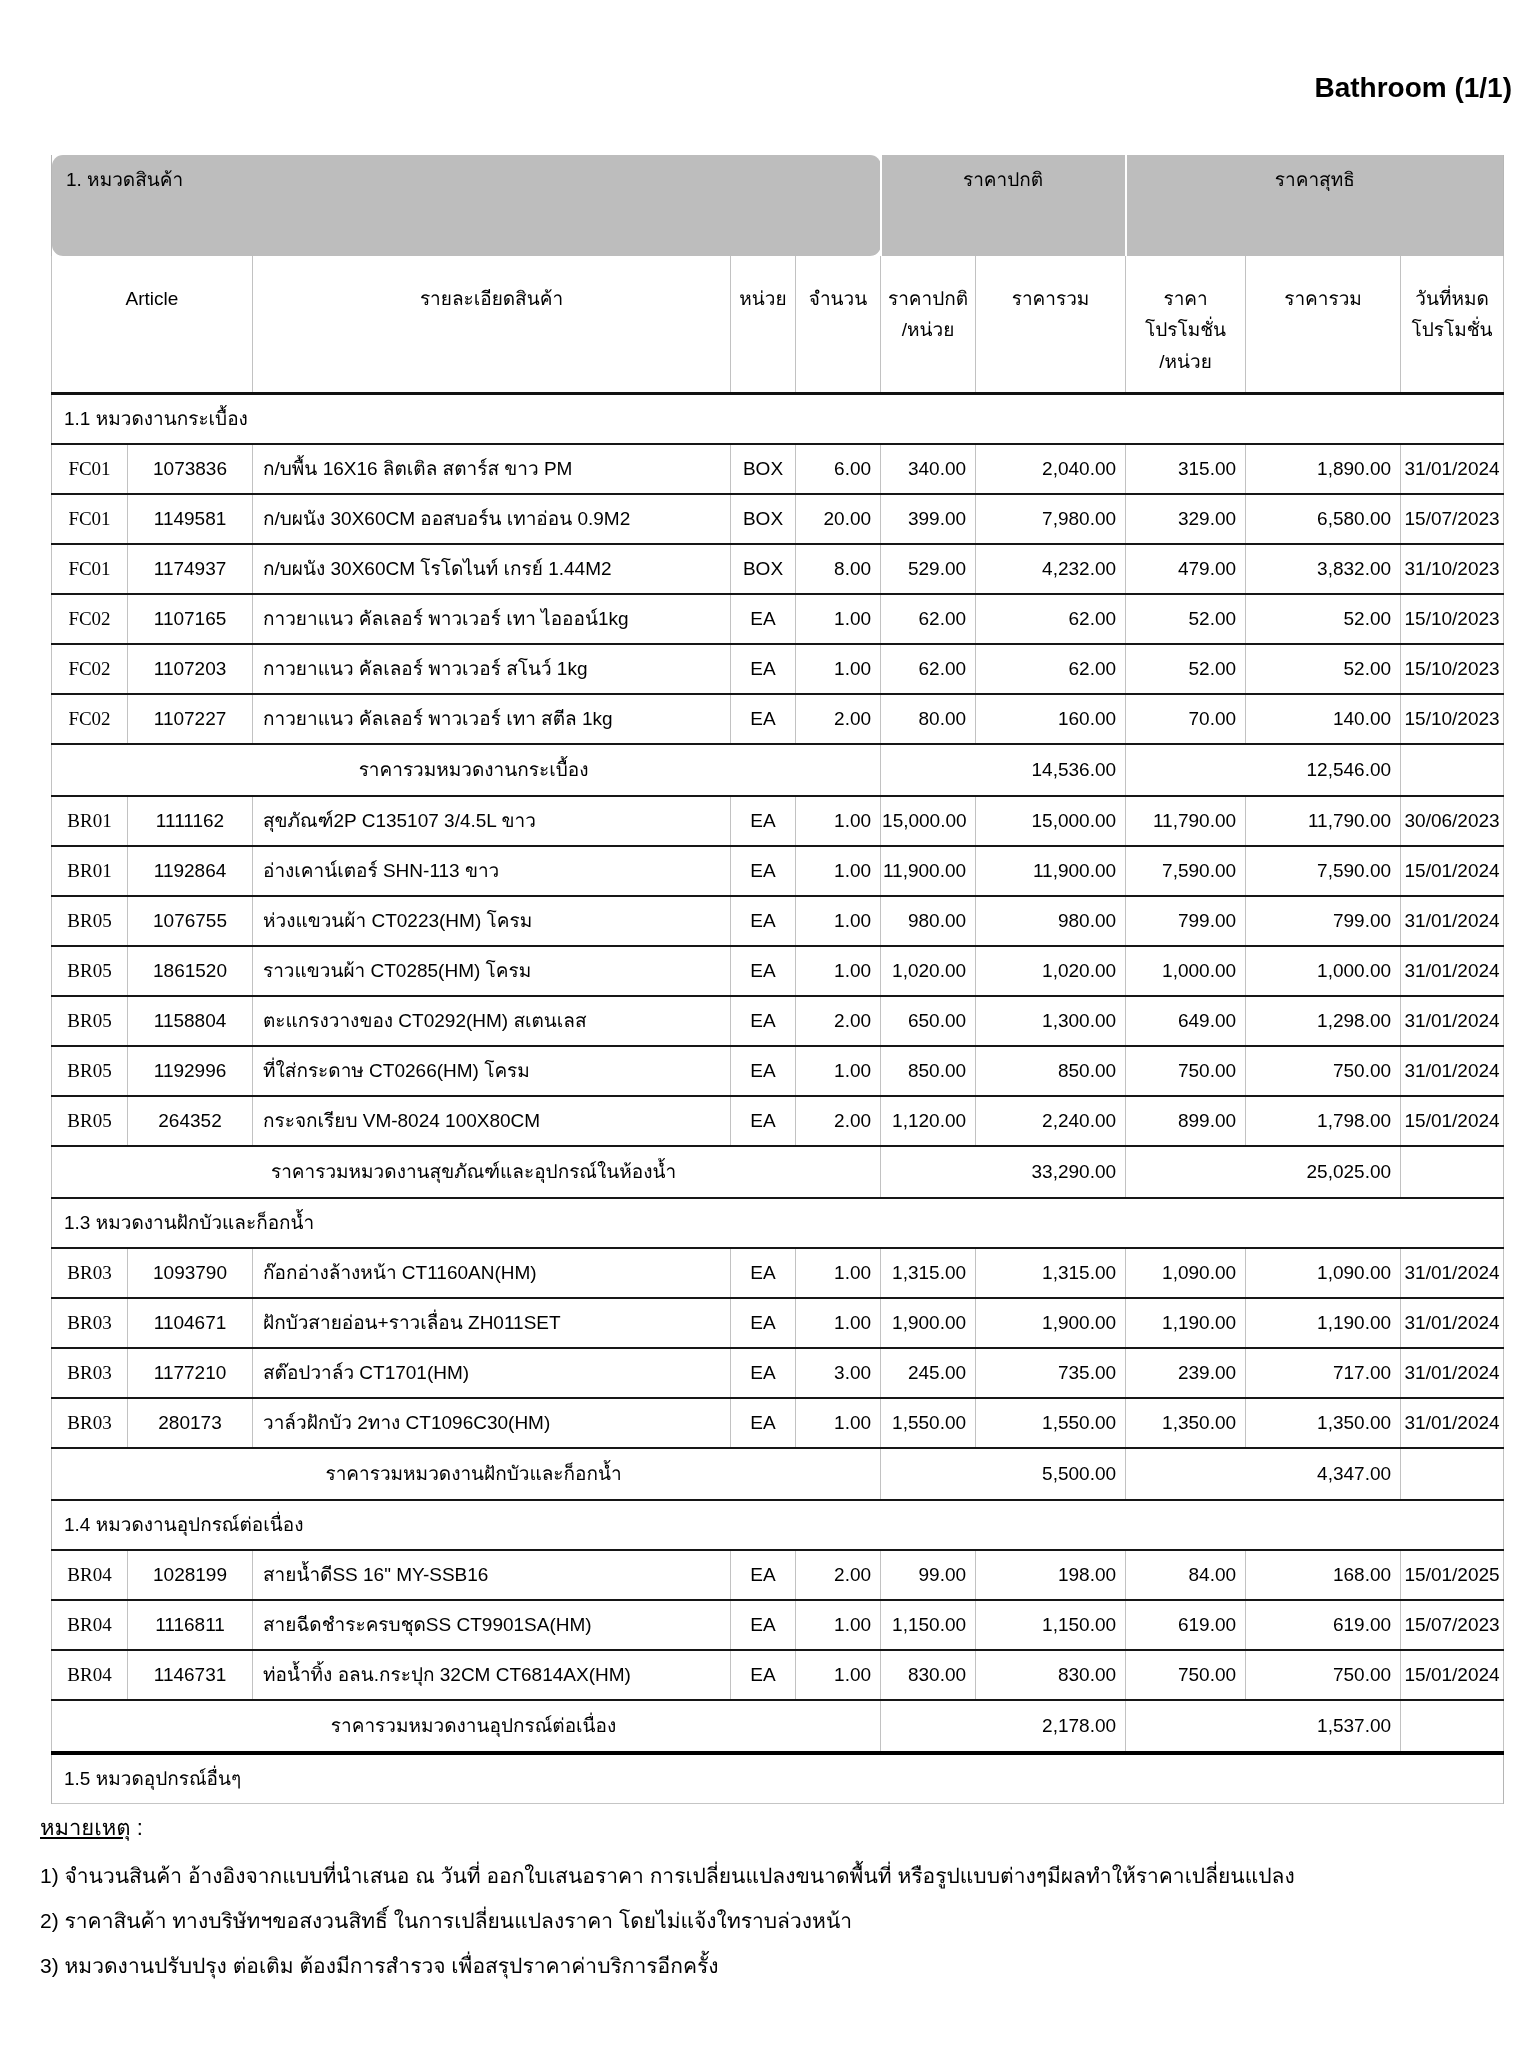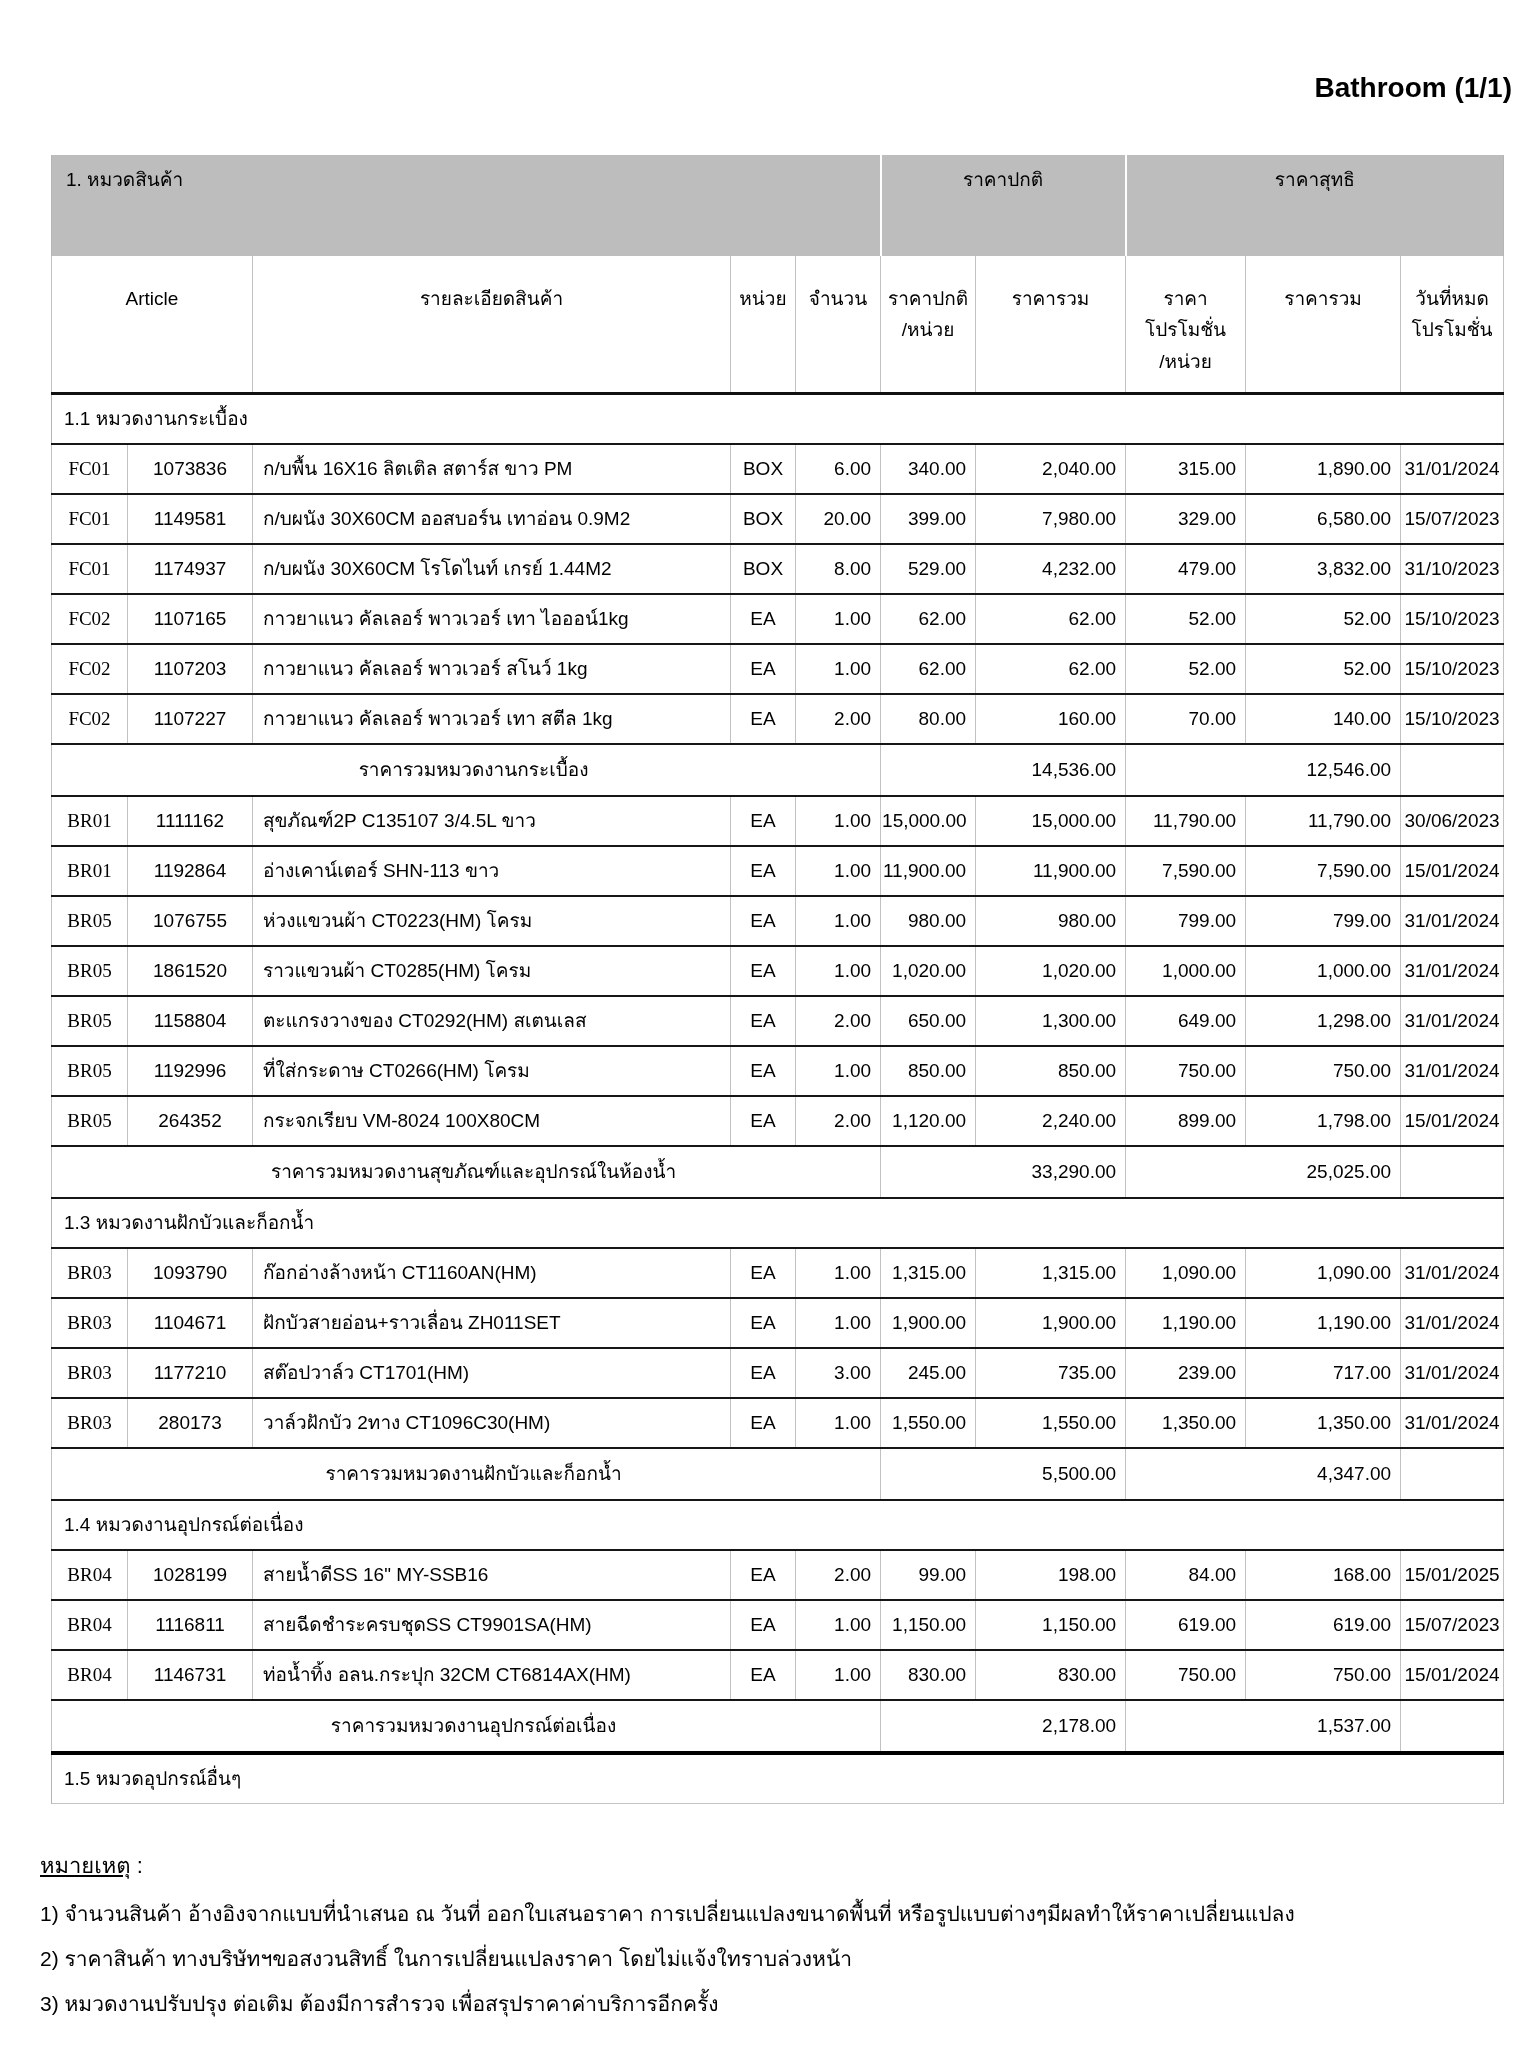--- a/index.html
+++ b/index.html
@@ -44,21 +44,21 @@
   
   tr.band th {
     background: #bdbdbd;
     height: 88px;
     vertical-align: top;
     padding-top: 12px;
     font-weight: normal;
     font-size: 19px;
     line-height: 1.4;
   }
-  tr.band th.g1 { text-align: left; padding-left: 14px; }
+  tr.band th.g1 { text-align: left; padding-left: 14px; border-radius: 11px; }
   tr.band th.g2, tr.band th.g3 { text-align: center; }
   tr.band th + th { border-left: 2px solid #ffffff; }
 
   
   tr.cols th {
     height: 108px;
     vertical-align: top;
     padding-top: 27px;
     text-align: center;
     font-weight: normal;
@@ -101,21 +101,21 @@
   td.c0 { text-align: center; font-family: Liberation Serif, serif; }
   td.c1 { text-align: center; }
   td.c2 { text-align: left; padding-left: 10px; }
   td.c3 { text-align: center; }
   td.c4, td.c5, td.c6, td.c7, td.c8 { text-align: right; padding-right: 9px; }
   td.c9 { text-align: center; }
 
   .notes {
     position: absolute;
     left: 40px;
-    top: 1848px;
+    top: 1810px;
     width: 1480px;
     font-size: 21px;
   }
   .notes .nh {
     font-size: 22px;
     margin-bottom: 14px;
   }
   .notes .nh .u { text-decoration: underline; }
   .notes .note-line {
     margin-top: 12px;

